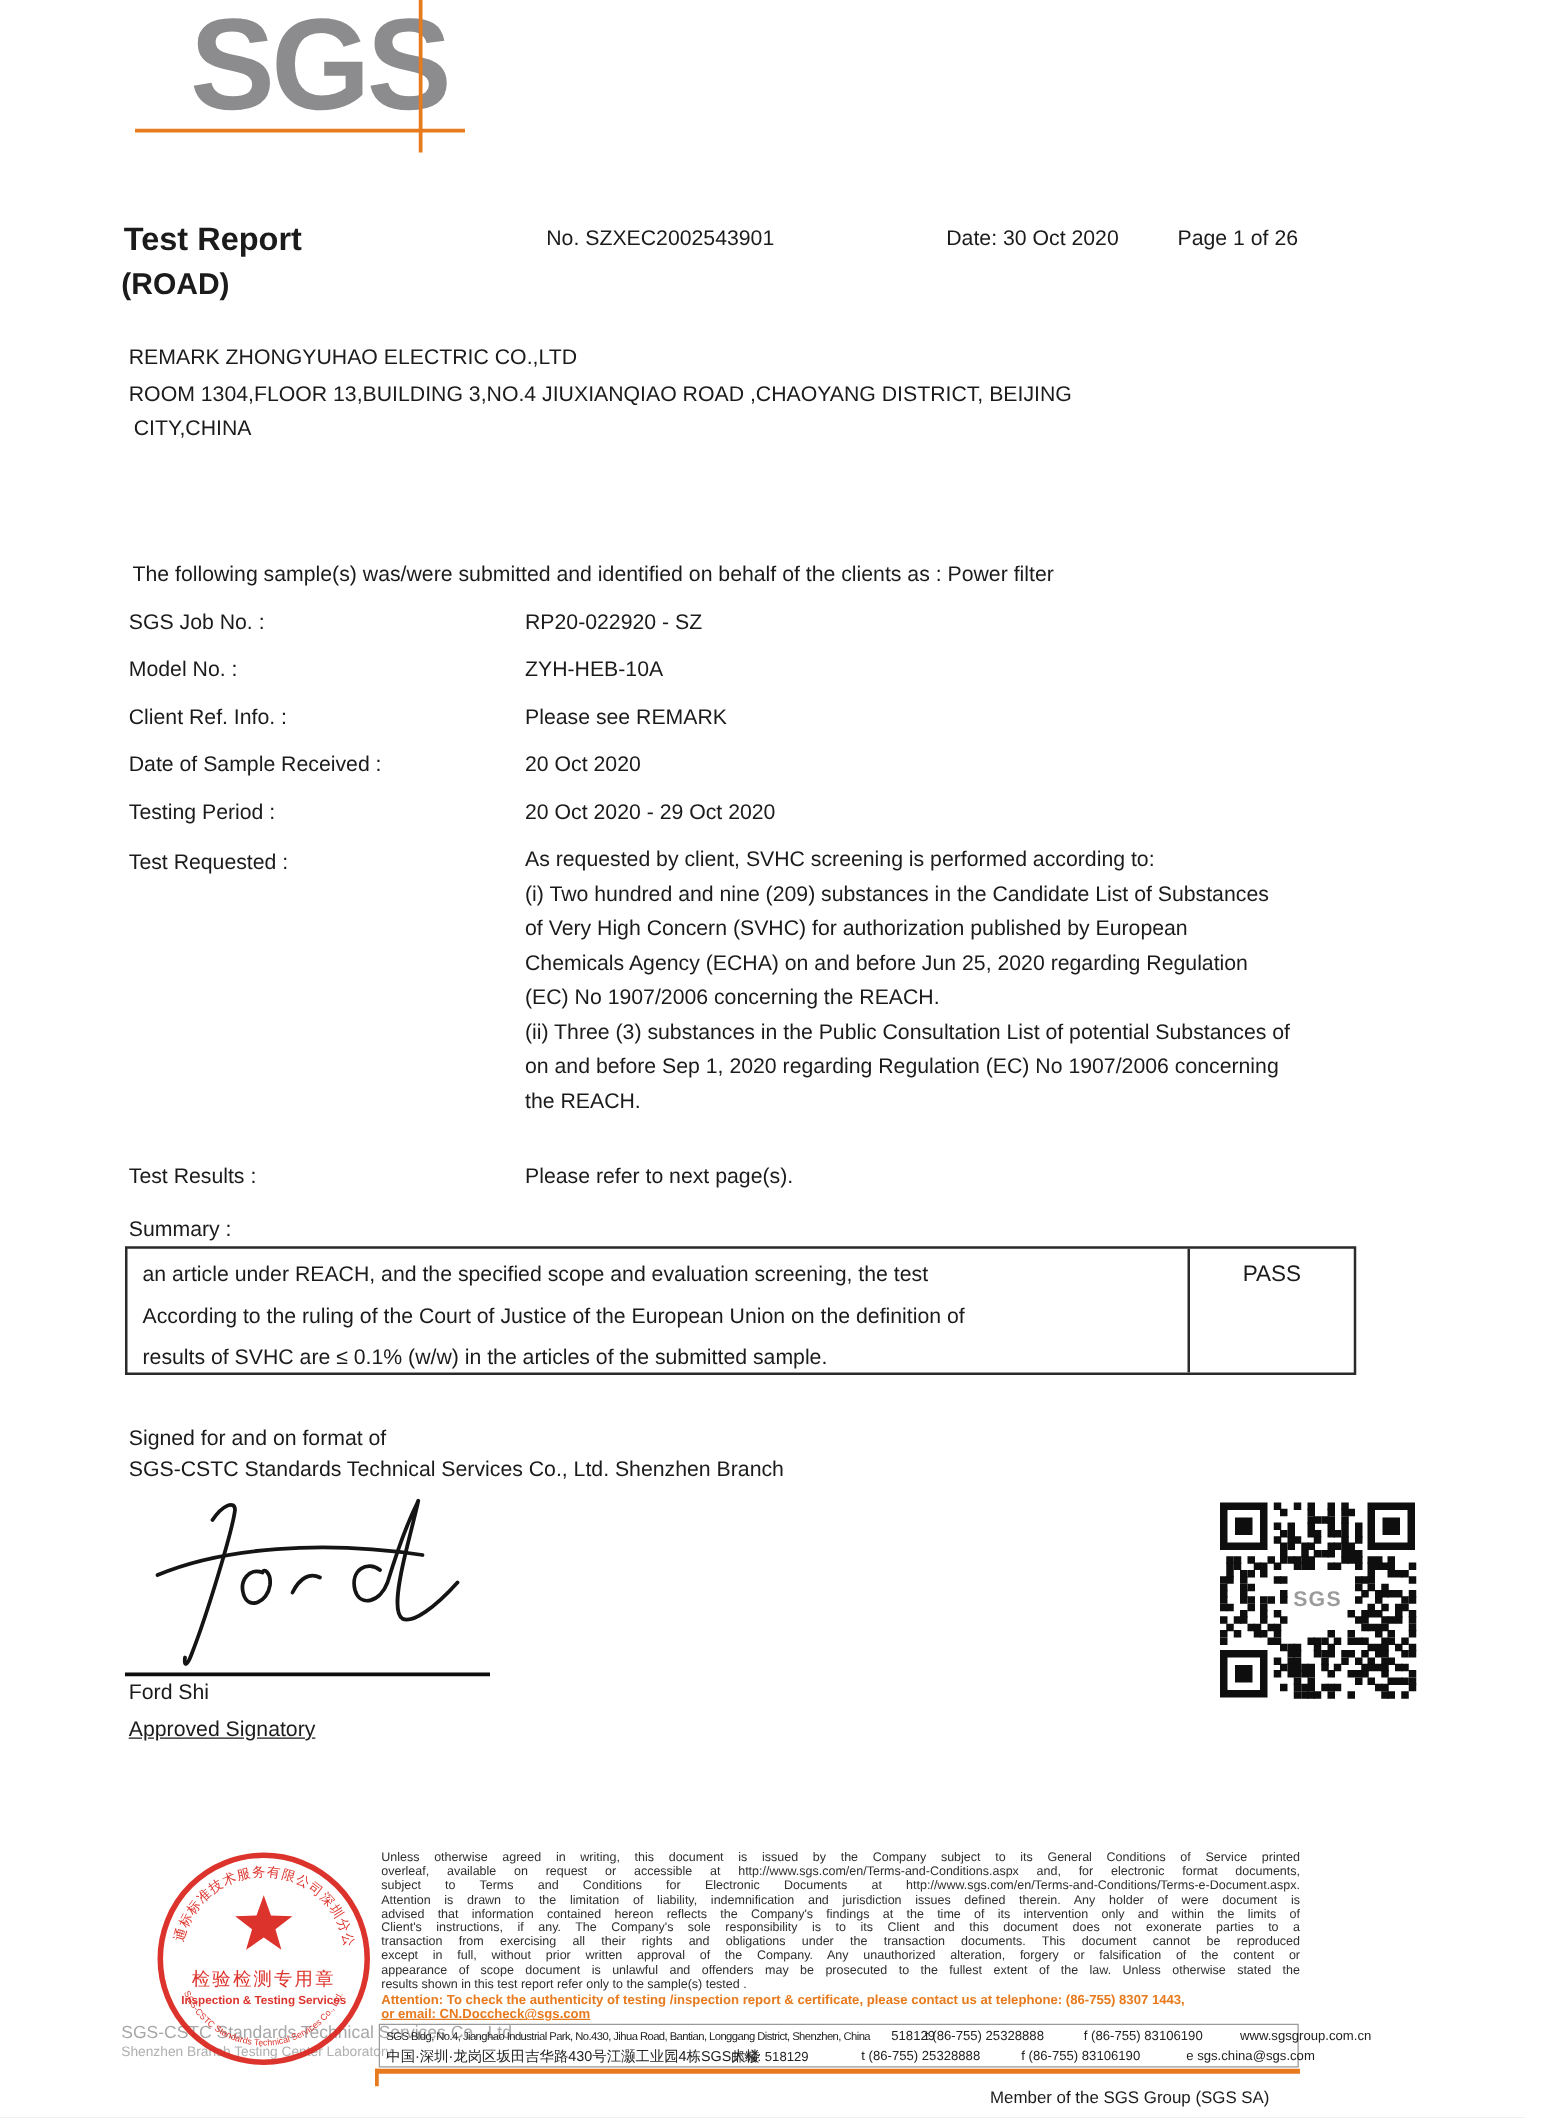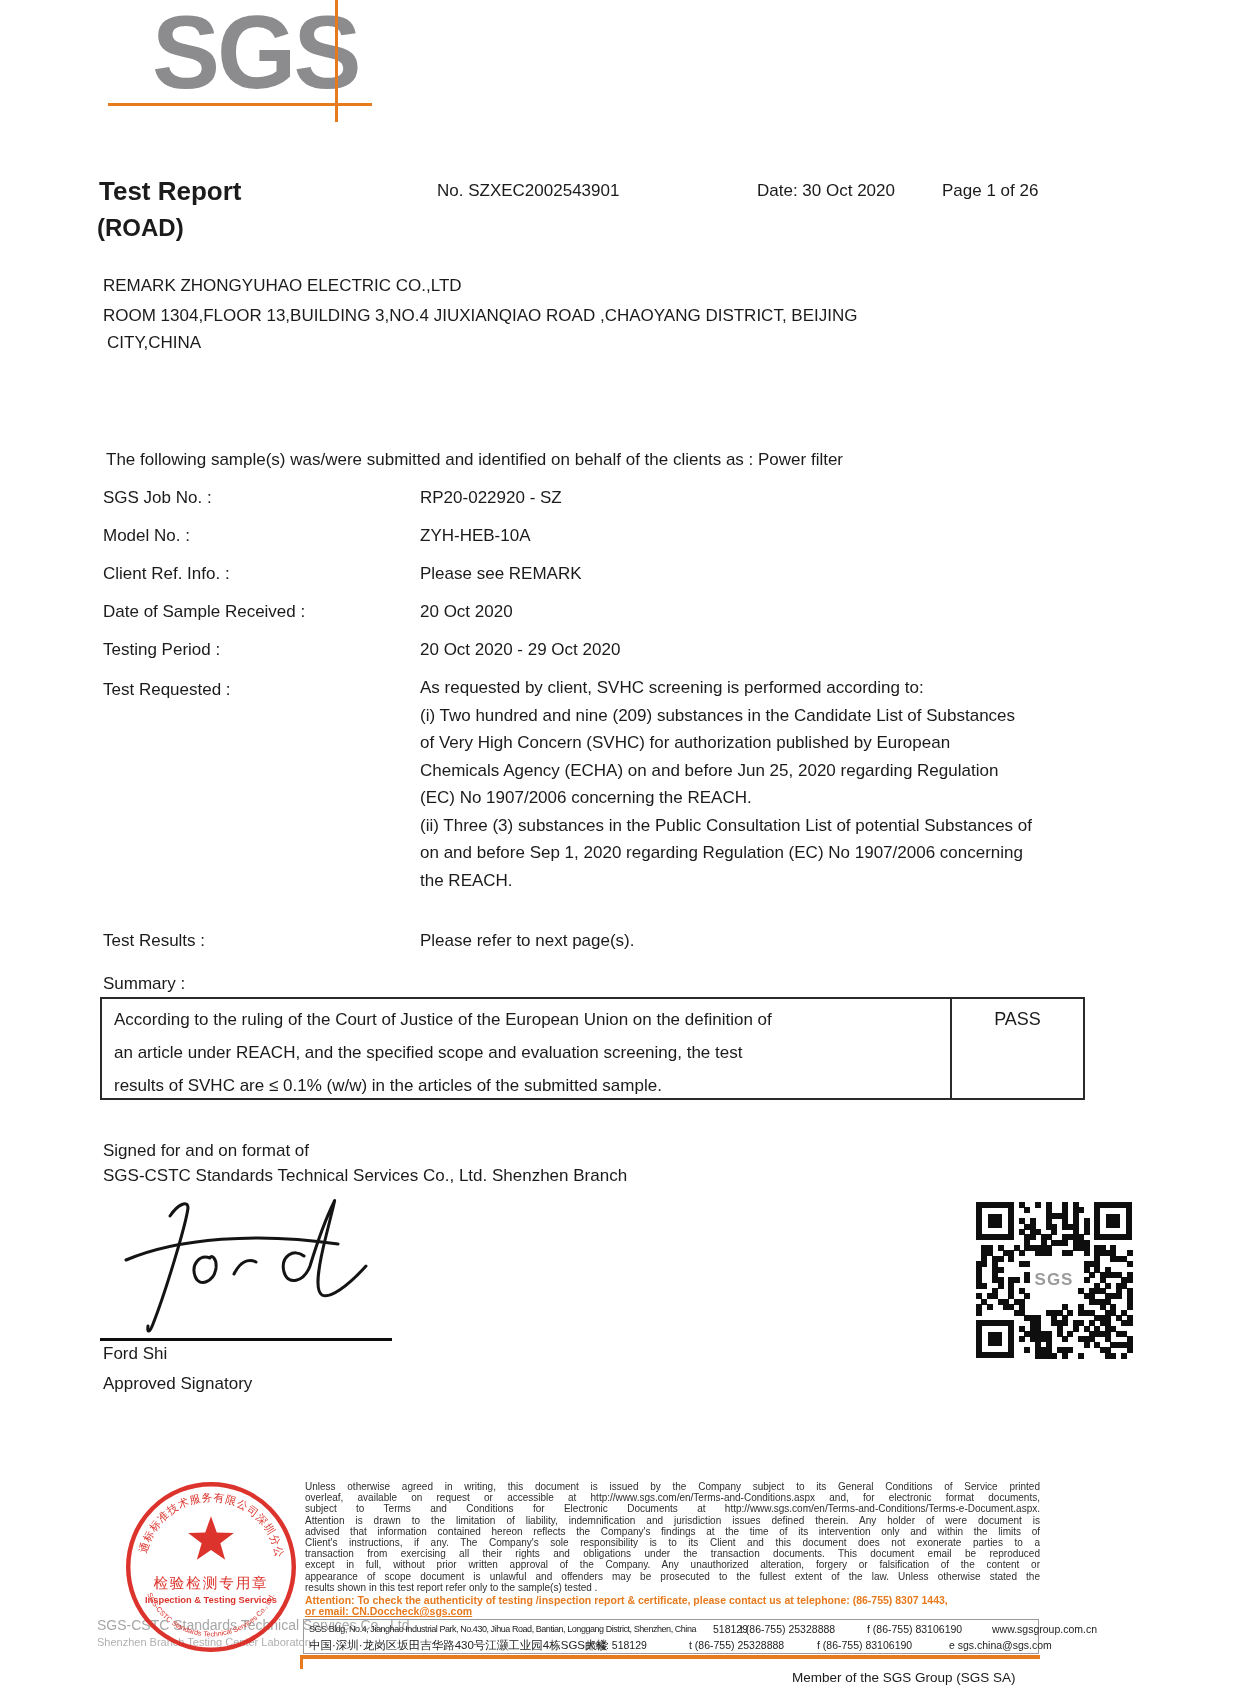--- a/index.html
+++ b/index.html
@@ -43,21 +43,21 @@
   .sum-text div{font-size:17px;line-height:33px;white-space:nowrap;}
   .sum-pass{position:absolute;left:850px;right:0;top:4px;height:33px;line-height:33px;
             text-align:center;font-size:18px;}
 
   .signed1{left:103px;top:1141px;}
   .signed2{left:103px;top:1166px;}
 
   .sig-svg{left:108px;top:1196px;}
   .sig-line{left:100px;top:1338px;width:292px;height:2.5px;background:#0d0d0d;}
   .sig-name{left:103px;top:1344px;}
-  .sig-role{left:103px;top:1374px;}
+  .sig-role{left:103px;top:1374px;text-decoration:underline;}
 
   
   .qr{left:976px;top:1202px;width:156px;height:156px;background:#fff;}
   .qr-mod{position:absolute;background:#0e0e0e;}
   .qr-finder{position:absolute;width:38px;height:38px;border:6px solid #0e0e0e;box-sizing:border-box;}
   .qr-finder i{position:absolute;left:6px;top:6px;width:14px;height:14px;background:#0e0e0e;display:block;}
   .qr-f-tl{left:0;top:0;} .qr-f-tr{right:0;top:0;} .qr-f-bl{left:0;bottom:0;}
   .qr-label{position:absolute;left:55px;top:59px;width:46px;height:38px;background:#fff;
             display:flex;align-items:center;justify-content:center;
             color:#9b9b9b;font-weight:bold;font-size:17px;letter-spacing:1px;}
@@ -136,22 +136,22 @@
     <div>on and before Sep 1, 2020 regarding Regulation (EC) No 1907/2006 concerning</div>
     <div>the REACH.</div>
   </div>
 
   <div class="abs t17 res-label">Test Results :</div>
   <div class="abs t17 res-value">Please refer to next page(s).</div>
   <div class="abs t17 sum-label">Summary :</div>
 
   <div class="abs sum-box">
     <div class="sum-text">
+      <div>an article under REACH, and the specified scope and evaluation screening, the test</div>
       <div>According to the ruling of the Court of Justice of the European Union on the definition of</div>
-      <div>an article under REACH, and the specified scope and evaluation screening, the test</div>
       <div>results of SVHC are ≤ 0.1% (w/w) in the articles of the submitted sample.</div>
     </div>
     <div class="sum-div"></div>
     <div class="sum-pass">PASS</div>
   </div>
 
   <div class="abs t17 signed1">Signed for and on format of</div>
   <div class="abs t17 signed2">SGS-CSTC Standards Technical Services Co., Ltd. Shenzhen Branch</div>
 
   <svg class="abs sig-svg" width="280" height="140" viewBox="0 0 280 140">
@@ -469,21 +469,21 @@
     <text x="100" y="141" text-anchor="middle" font-size="10.5" font-weight="bold" fill="#da251d" font-family="Liberation Sans, sans-serif">Inspection &amp; Testing Services</text>
   </svg>
 
   <div class="abs fineprint">
     <div class="fp">Unless otherwise agreed in writing, this document is issued by the Company subject to its General Conditions of Service printed</div>
     <div class="fp">overleaf, available on request or accessible at http://www.sgs.com/en/Terms-and-Conditions.aspx and, for electronic format documents,</div>
     <div class="fp">subject to Terms and Conditions for Electronic Documents at http://www.sgs.com/en/Terms-and-Conditions/Terms-e-Document.aspx.</div>
     <div class="fp">Attention is drawn to the limitation of liability, indemnification and jurisdiction issues defined therein. Any holder of were document is</div>
     <div class="fp">advised that information contained hereon reflects the Company's findings at the time of its intervention only and within the limits of</div>
     <div class="fp">Client's instructions, if any. The Company's sole responsibility is to its Client and this document does not exonerate parties to a</div>
-    <div class="fp">transaction from exercising all their rights and obligations under the transaction documents. This document email be reproduced</div>
+    <div class="fp">transaction from exercising all their rights and obligations under the transaction documents. This document cannot be reproduced</div>
     <div class="fp">except in full, without prior written approval of the Company. Any unauthorized alteration, forgery or falsification of the content or</div>
     <div class="fp">appearance of scope document is unlawful and offenders may be prosecuted to the fullest extent of the law. Unless otherwise stated the</div>
     <div class="fp last">results shown in this test report refer only to the sample(s) tested .</div>
   </div>
   <div class="abs attn1">Attention: To check the authenticity of testing /inspection report &amp; certificate, please contact us at telephone: (86-755) 8307 1443,</div>
   <div class="abs attn2">or email: CN.Doccheck@sgs.com</div>
 
   <div class="abs addr-box">
     <span class="a1-left">SGS Bldg, No.4, Jianghao Industrial Park, No.430, Jihua Road, Bantian, Longgang District, Shenzhen, China</span>
     <span class="a1-postal">518129</span>

